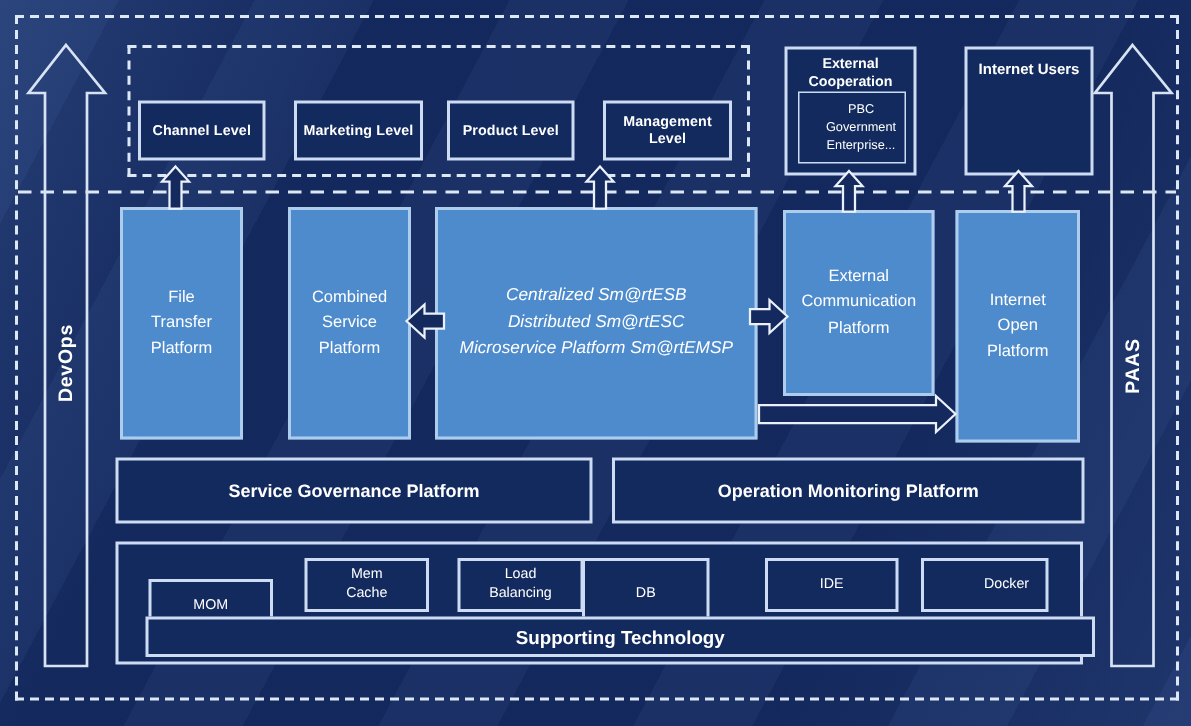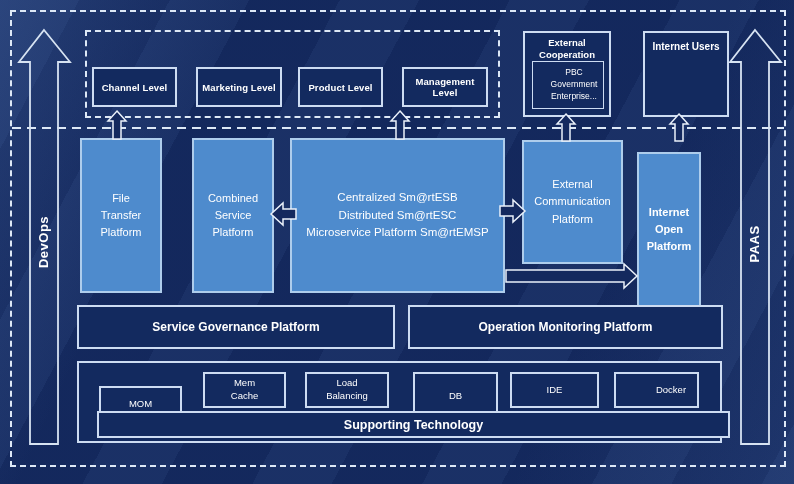--- a/index.html
+++ b/index.html
@@ -14,21 +14,21 @@
   }
   .abs{position:absolute;box-sizing:border-box;}
   .box{position:absolute;box-sizing:border-box;display:flex;align-items:center;justify-content:center;text-align:center;}
   .dark{background:#132a5f;border:2px solid #cddcf2;}
   .thin{border-width:1px;}
   .lightblue{background:#4e8bcd;border:2px solid #aecdec;}
   .dashedbox{border:2px dashed #dde8f6;background:transparent;}
   .pre{white-space:pre-line;}
   .lvl{font-size:9.5px;font-weight:bold;letter-spacing:0.1px;}
   .plat{font-size:11px;line-height:1.55;}
-  .esbtxt{font-size:11.5px;line-height:1.55;}
+  .esbtxt{font-size:11.5px;line-height:1.55;font-style:italic;}
   .gov{font-size:12px;font-weight:bold;}
   .tech{font-size:9.5px;line-height:1.35;}
   .banner-t{font-size:12.5px;font-weight:bold;}
   .grouptitle{font-size:9.5px;font-weight:bold;line-height:1.3;position:absolute;top:4px;left:0;right:0;text-align:center;}
   .members{font-size:8.5px;line-height:1.4;}
   .rail-label{position:absolute;width:80px;height:16px;text-align:center;
     font-size:13px;font-weight:bold;transform:rotate(-90deg);letter-spacing:0.5px;}
   svg{display:block;}
 </style>
 </head>
@@ -62,34 +62,34 @@
 Platform</div>
 <div class="box lightblue plat pre" style="left:192px;top:138px;width:82px;height:155px;">Combined
 Service
 Platform</div>
 <div class="box lightblue esbtxt pre" style="left:290px;top:138px;width:215px;height:155px;">Centralized Sm@rtESB
 Distributed Sm@rtESC
 Microservice Platform Sm@rtEMSP</div>
 <div class="box lightblue plat pre" style="left:522px;top:140px;width:101px;height:124px;">External
 Communication
 Platform</div>
-<div class="box lightblue plat pre" style="left:637px;top:152px;width:64px;height:155px;font-weight:bold;">Internet
+<div class="box lightblue plat pre" style="left:637px;top:140px;width:83px;height:155px;">Internet
 Open
 Platform</div>
 
 <div class="box dark gov" style="left:77px;top:305px;width:318px;height:44px;">Service Governance Platform</div>
 <div class="box dark gov" style="left:408px;top:305px;width:315px;height:44px;">Operation Monitoring Platform</div>
 
 <div class="abs dark" style="left:77px;top:361px;width:645px;height:82px;"></div>
 <div class="box dark tech pre" style="left:99px;top:386px;width:83px;height:36px;">MOM</div>
 <div class="box dark tech pre" style="left:203px;top:372px;width:83px;height:36px;">Mem
 Cache</div>
 <div class="box dark tech pre" style="left:305px;top:372px;width:84px;height:36px;">Load
 Balancing</div>
-<div class="box dark tech pre" style="left:413px;top:372px;width:85px;height:48px;">DB</div>
+<div class="box dark tech pre" style="left:388px;top:372px;width:85px;height:48px;">DB</div>
 <div class="box dark tech pre" style="left:510px;top:372px;width:89px;height:36px;">IDE</div>
 <div class="box dark tech pre" style="left:614px;top:372px;width:85px;height:36px;padding-left:29px;">Docker</div>
 <div class="box dark banner-t" style="left:97px;top:411px;width:633px;height:27px;">Supporting Technology</div>
 
 <svg class="abs" style="left:0;top:0;z-index:5;pointer-events:none;" width="794" height="484" viewBox="0 0 794 484">
 
   <line x1="12" y1="128" x2="784" y2="128" stroke="#dde8f6" stroke-width="2" stroke-dasharray="9 6"></line>
 
   <polygon points="44,30 70,62 58,62 58,444 30,444 30,62 19,62" fill="none" stroke="#d7e3f2" stroke-width="1.8"></polygon>
 

